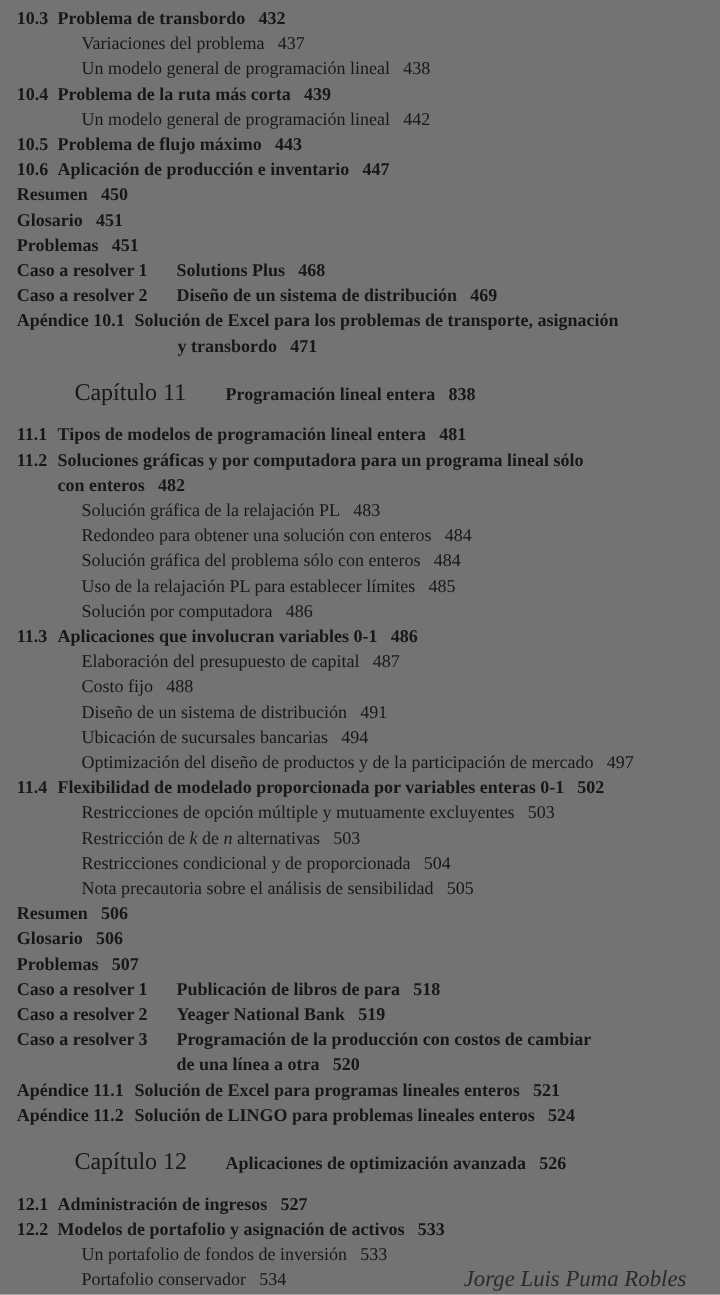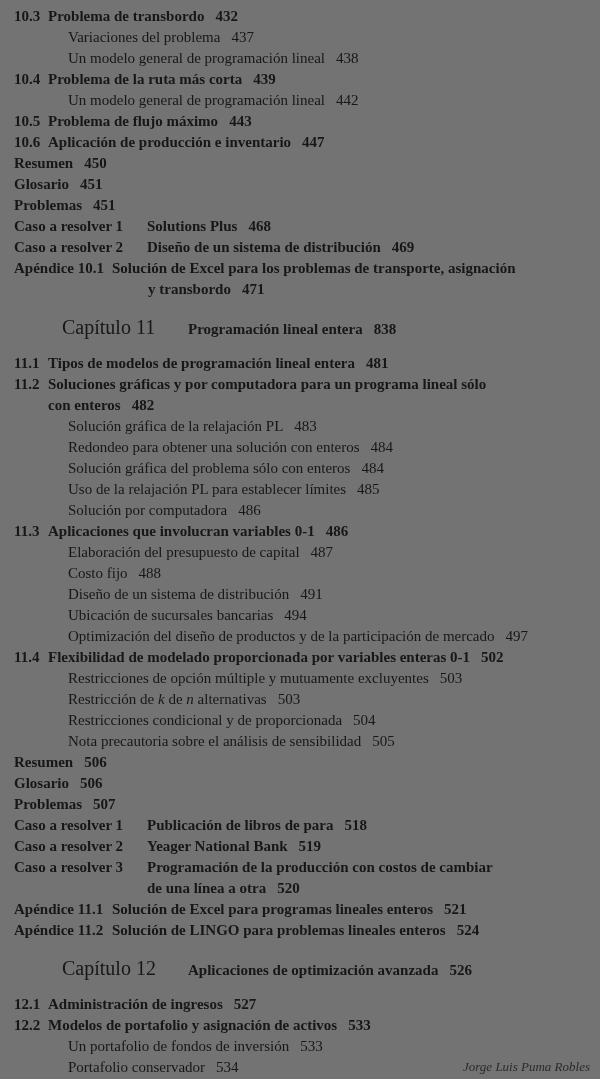--- a/index.html
+++ b/index.html
@@ -41,24 +41,24 @@
     font-weight: normal;
     line-height: 24px;
     margin-left: 48px;
   }
 
   .page-num { margin-left: 11px; }
   .it { font-style: italic; }
 
   .signature {
     position: absolute;
-    right: 10px;
+    right: 28px;
     bottom: 2px;
     font-style: italic;
-    font-size: 13px;
+    font-size: 19px;
     color: #2a2a2a;
     font-family: "Liberation Serif", "DejaVu Serif", serif;
     white-space: nowrap;
   }
 </style>
 </head>
 <body>
 
 <div class="page">
   <div>

